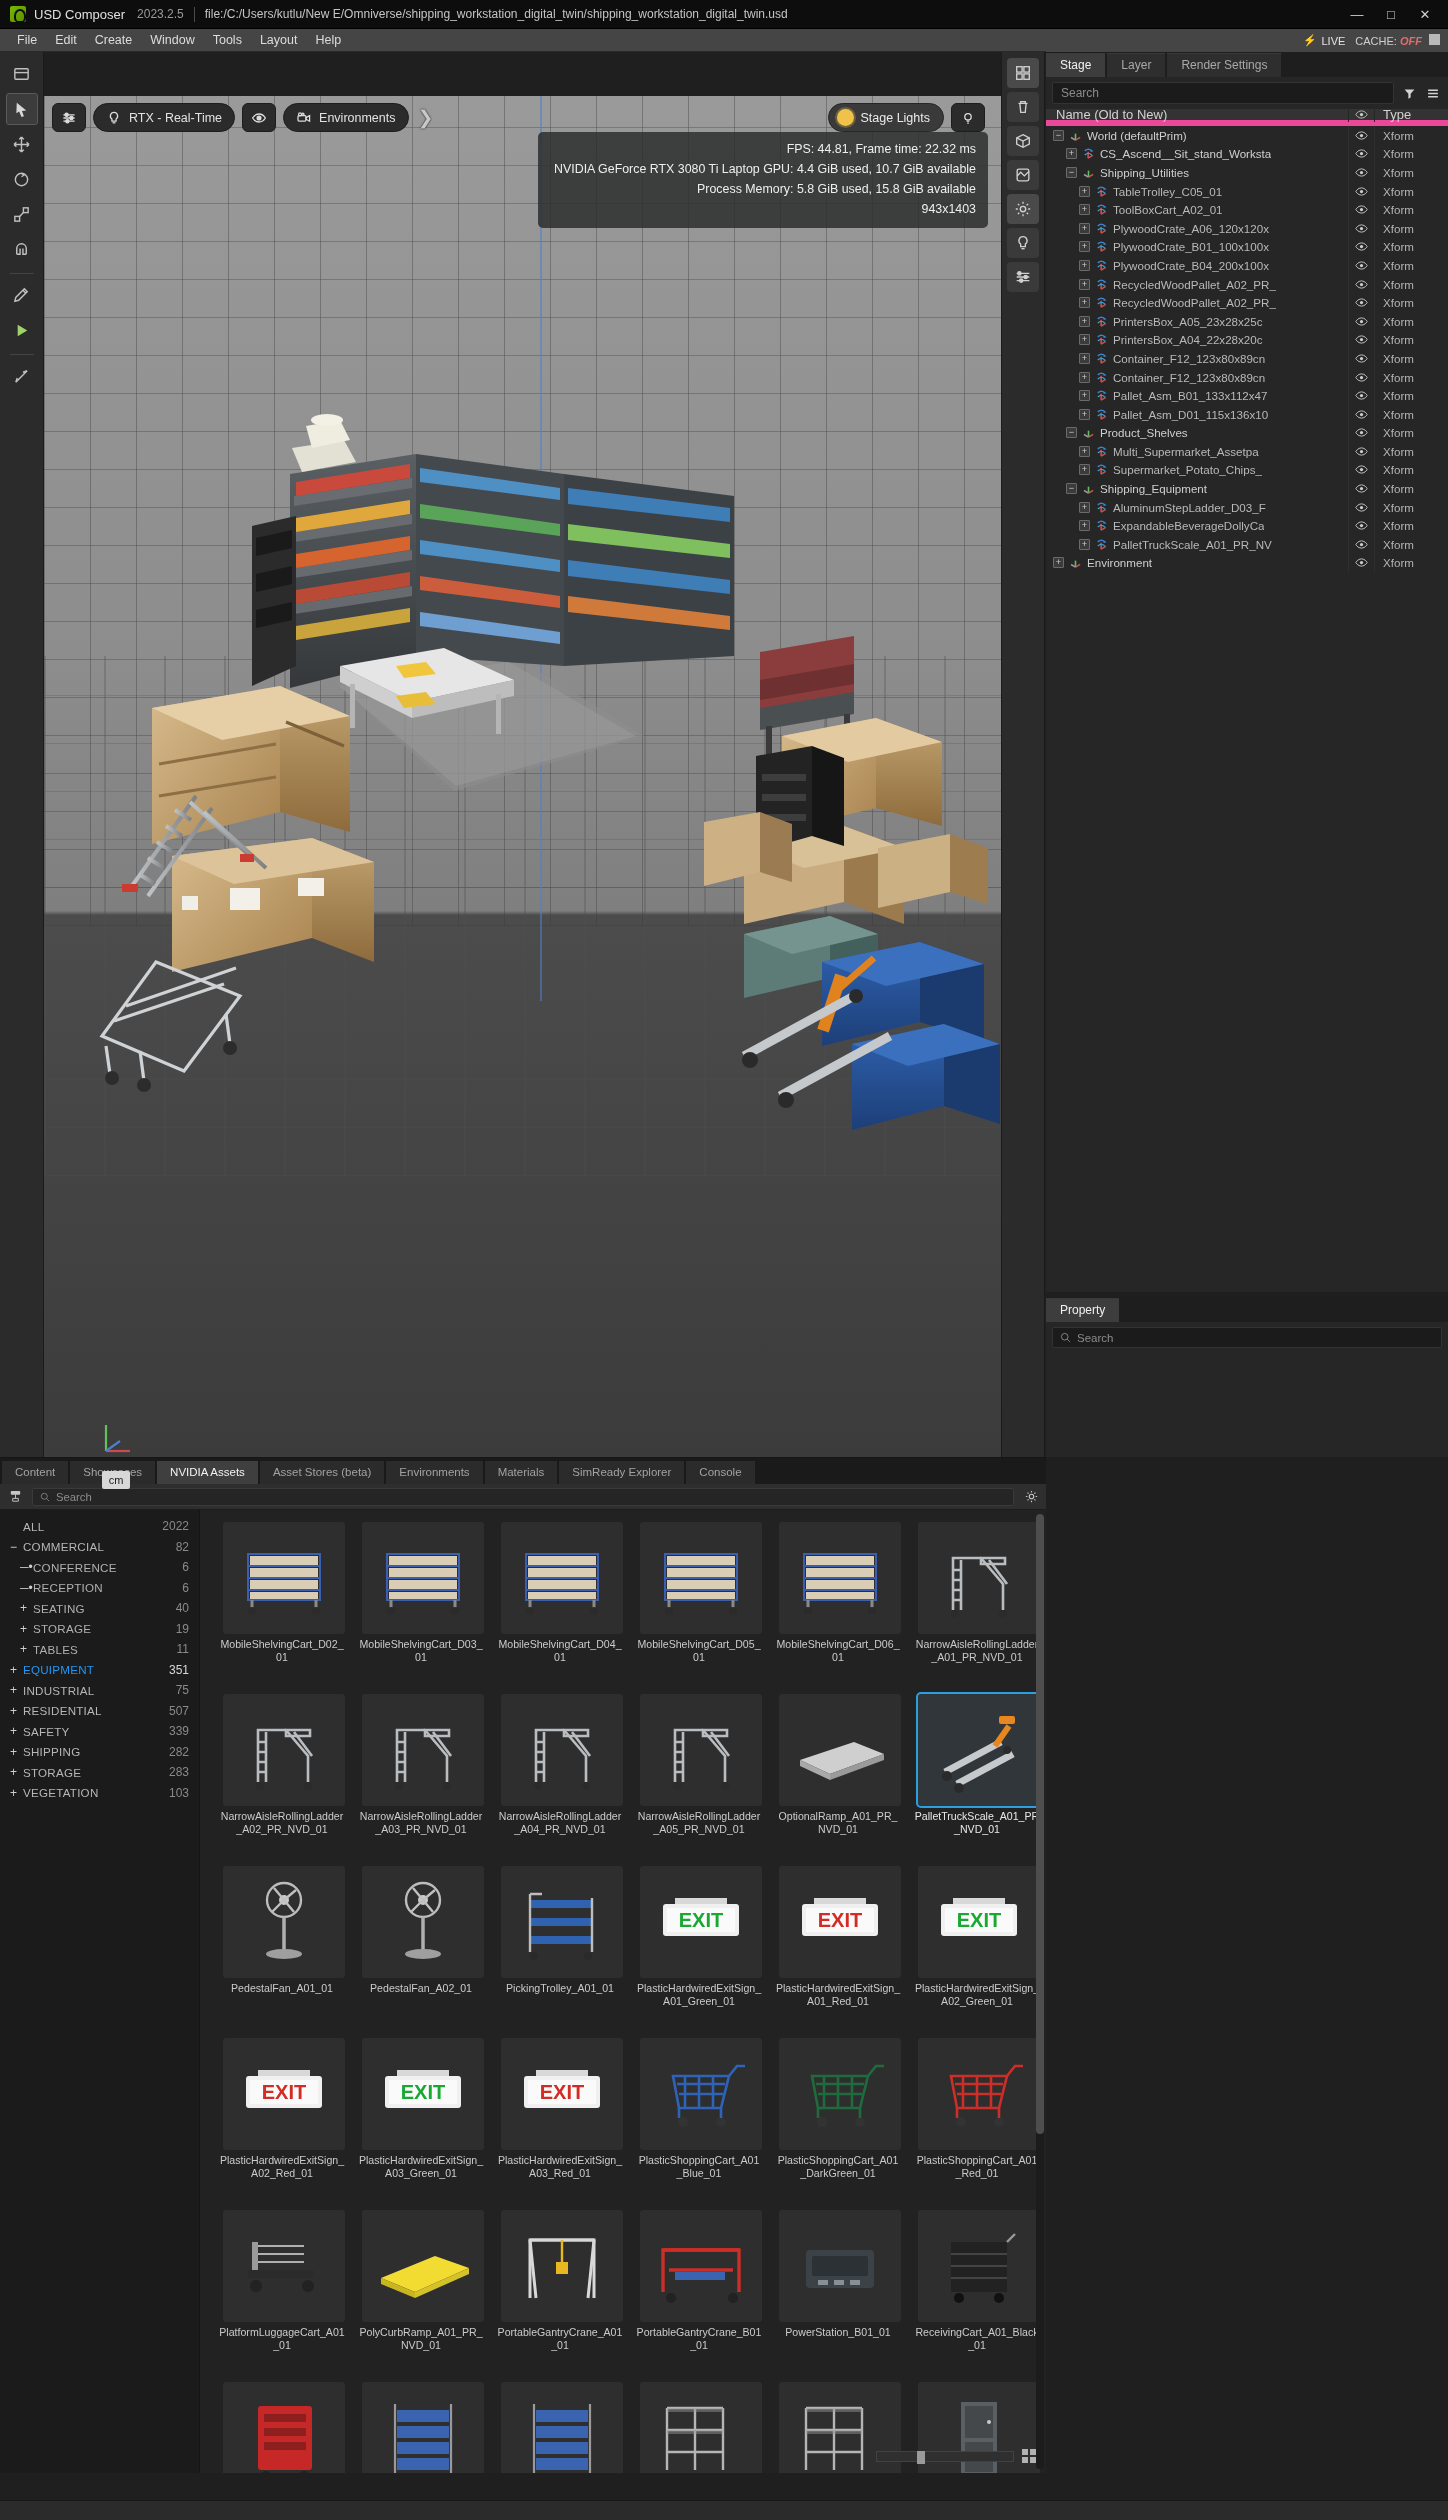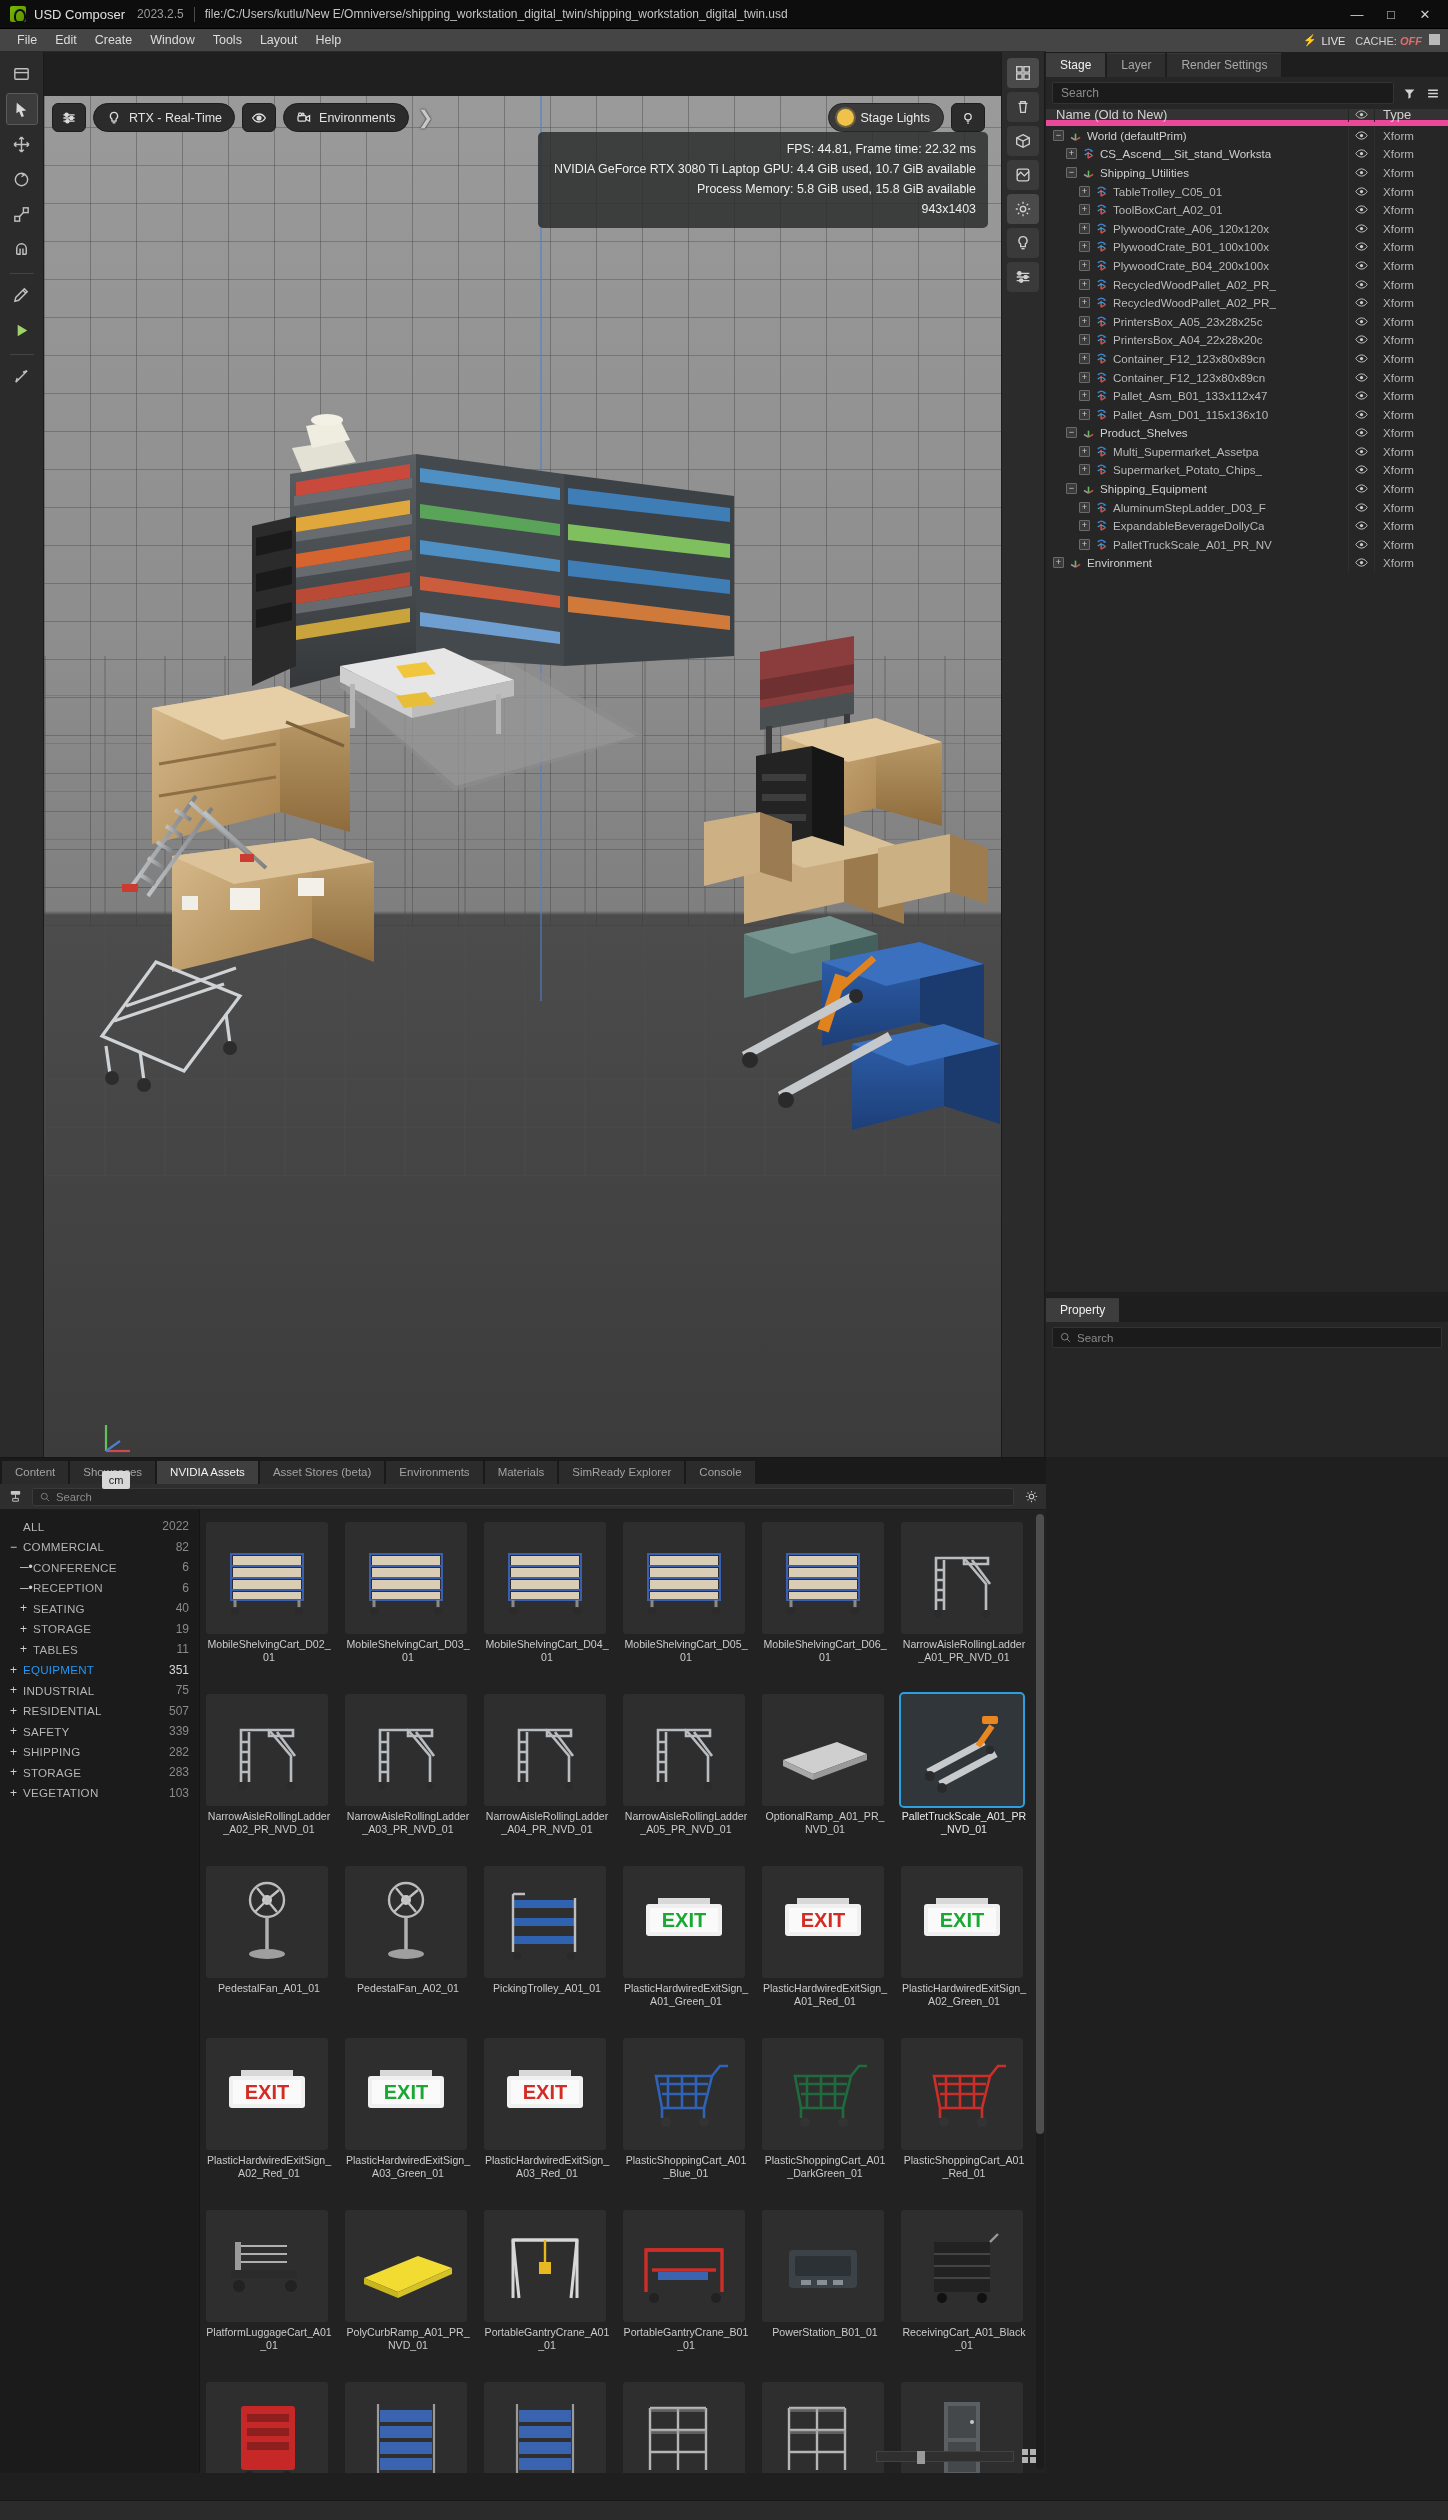--- a/index.html
+++ b/index.html
@@ -237,21 +237,21 @@
   .cat .ccount { color: #8a8a8a; font-size: 12px; }
   .cat.lvl2 { padding-left: 20px; }
   .cat.lvl2 .clabel { color: #b0b0b0; }
   .cat.selected .clabel { color: #2196f3; }
   .cat.selected .ccount { color: #d8d8d8; }
 
   #asset-grid-wrap { flex: 1; position: relative; background: #222222; overflow: hidden; }
   #asset-grid {
     display: grid; grid-template-columns: repeat(6, 1fr); gap: 0px 0px; padding: 6px 6px 0;
   }
-  .acard { height: 172px; display: flex; flex-direction: column; align-items: flex-start; padding-top: 6px; }
+  .acard { height: 172px; display: flex; flex-direction: column; align-items: flex-end; padding-top: 6px; }
   .acard .thumb {
     width: 122px; height: 112px; border-radius: 3px; background: #2e2e2e;
     display: flex; align-items: center; justify-content: center; overflow: hidden; position: relative;
   }
   .acard.selected .thumb { outline: 2px solid #2c9fe0; background: #30363a; }
   .acard .alabel {
     width: 126px; margin-top: 4px; font-size: 10.6px; color: #cbcbcb; text-align: center;
     line-height: 1.22; word-break: break-all;
   }
   .acard .alabel.sel { color: #e9e9e9; }

